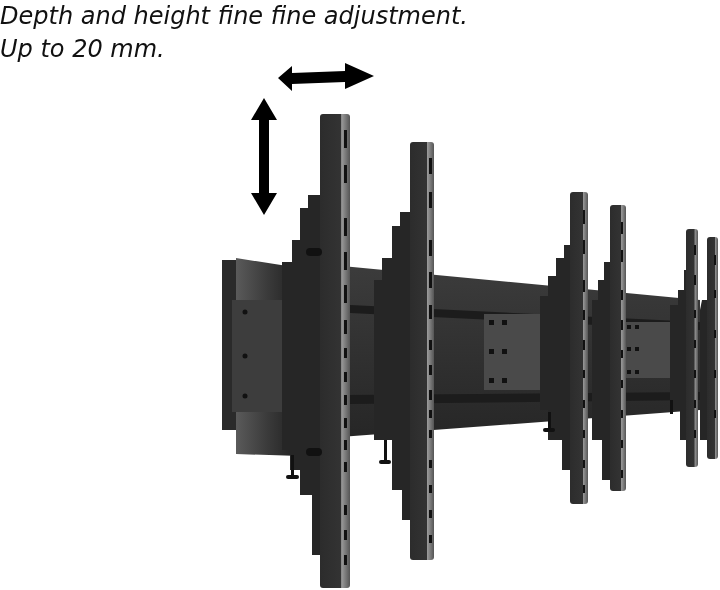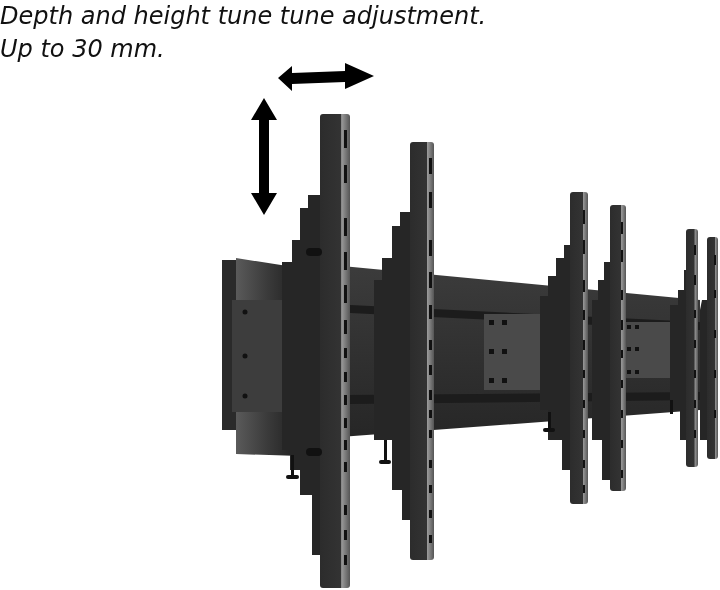--- a/index.html
+++ b/index.html
@@ -11,22 +11,22 @@
       font-size: 24px; line-height: 33px; color: #111111;
       letter-spacing: 0px;
     }
     .caption span { display: block; white-space: nowrap; }
     .illustration { position: absolute; left: 0; top: 0; width: 720px; height: 590px; }
   </style>
 </head>
 <body>
 
 <div class="caption">
-  <span>Depth and height tune tune adjustment.</span>
-  <span>Up to 30 mm.</span>
+  <span>Depth and height fine fine adjustment.</span>
+  <span>Up to 20 mm.</span>
 </div>
 
 <svg class="illustration" viewBox="0 0 720 590" xmlns="http://www.w3.org/2000/svg">
   <defs>
     <linearGradient id="railTop" x1="0" y1="0" x2="0" y2="1">
       <stop offset="0" stop-color="#3c3c3c"></stop>
       <stop offset="1" stop-color="#262626"></stop>
     </linearGradient>
     <linearGradient id="plate" x1="0" y1="0" x2="1" y2="0">
       <stop offset="0" stop-color="#5a5a5a"></stop>

